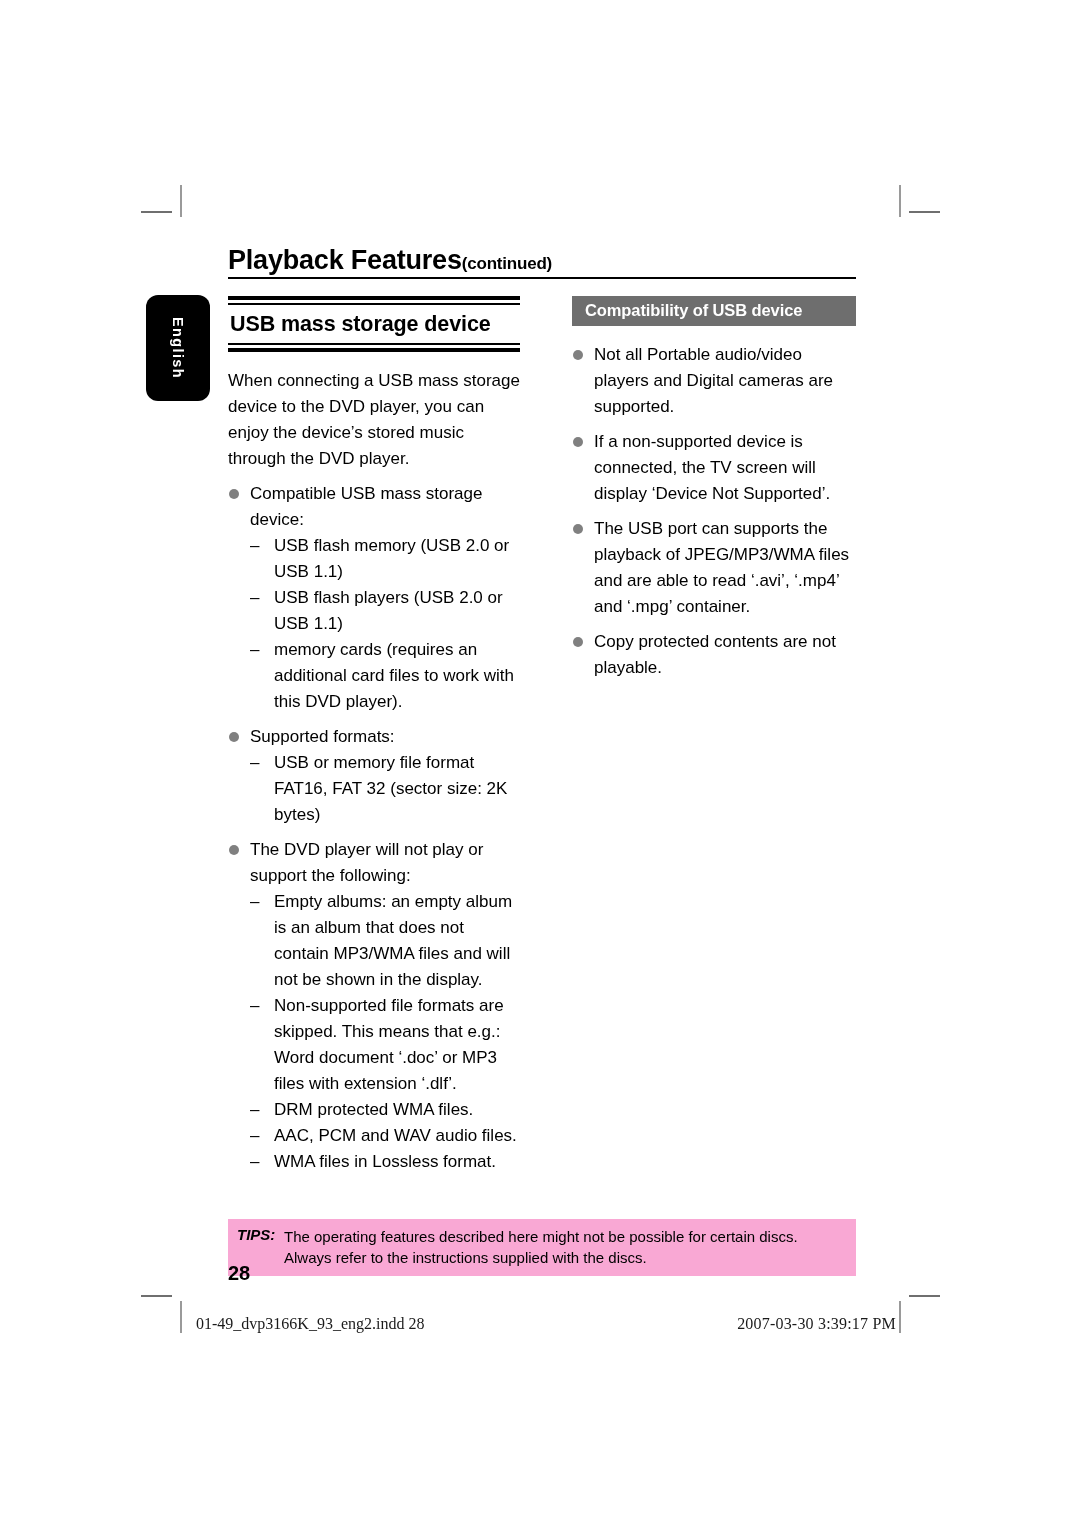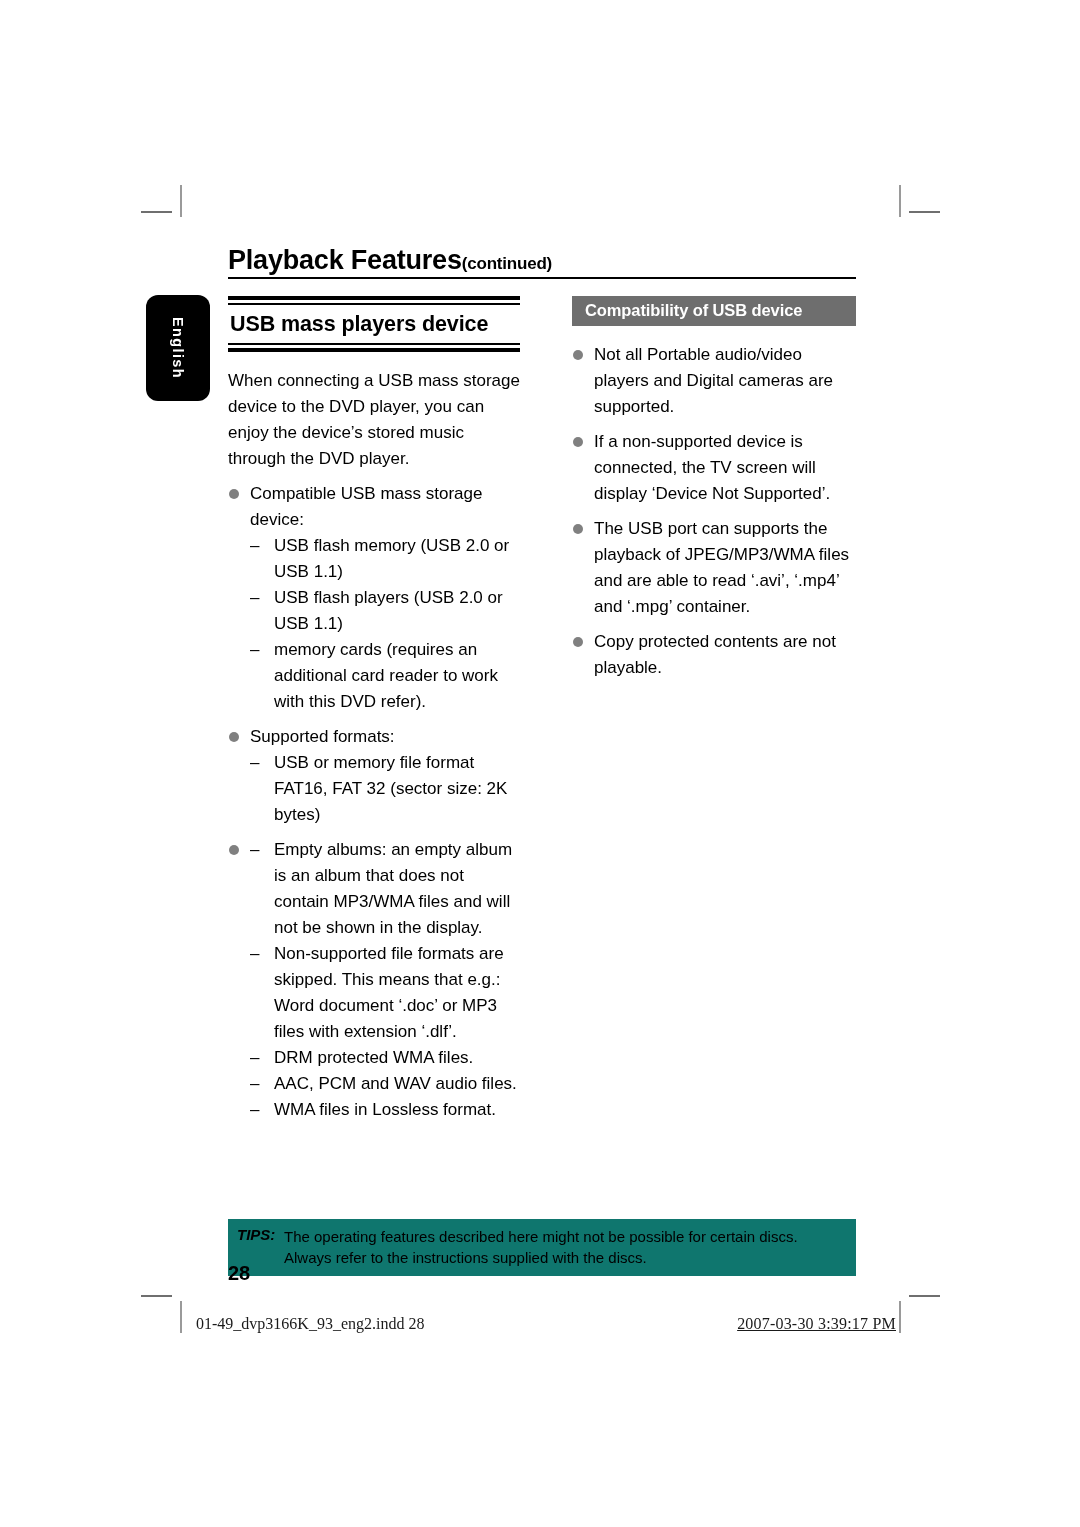--- a/index.html
+++ b/index.html
@@ -183,21 +183,21 @@
   }
   .right-list > li.bullet { margin-top: 13px; }
   .right-list > li.bullet:first-child { margin-top: 16px; }
 
   
   .tips-bar {
     position: absolute;
     left: 228px;
     top: 1219px;
     width: 628px;
-    background: #0f766e;
+    background: #f9a8d4;
     padding: 7px 0 8px 0;
   }
   .tips-inner {
     position: relative;
     padding-left: 56px;
     padding-right: 10px;
   }
   .tips-label {
     position: absolute;
     left: 9px;
@@ -224,21 +224,21 @@
     position: absolute;
     left: 196px;
     top: 1315px;
     width: 700px;
     display: flex;
     justify-content: space-between;
     font-family: "Liberation Serif", serif;
     font-size: 16px;
     color: #1a1a1a;
   }
-  .print-footer .pf-date { letter-spacing: 0.2px; text-decoration: underline; }
+  .print-footer .pf-date { letter-spacing: 0.2px; }
 </style>
 </head>
 <body>
 
 <div class="page">
 
   <div class="crop-v tl"></div>
   <div class="crop-h tl"></div>
   <div class="crop-v tr"></div>
   <div class="crop-h tr"></div>
@@ -257,49 +257,50 @@
   </div>
 
   <div class="col-left">
 
     <div class="rule-top">
       <div class="thick"></div>
       <div class="gap"></div>
       <div class="thin"></div>
     </div>
 
-    <div class="sec-title"><span class="strong">USB</span><span> mass players device</span></div>
+    <div class="sec-title"><span class="strong">USB</span><span> mass storage device</span></div>
 
     <div class="rule-bottom">
       <div class="thin"></div>
       <div class="gap"></div>
       <div class="thick"></div>
     </div>
 
     <div class="body-para">When connecting a USB mass storage device to the DVD player, you can enjoy the device’s stored music through the DVD player.</div>
 
     <ul class="bullets">
 
       <li class="bullet">
         <span>Compatible USB mass storage device:</span>
         <ul class="dashes">
           <li class="dash">USB flash memory (USB 2.0 or USB 1.1)</li>
           <li class="dash">USB flash players (USB 2.0 or USB 1.1)</li>
-          <li class="dash">memory cards (requires an additional card reader to work with this DVD refer).</li>
+          <li class="dash">memory cards (requires an additional card files to work with this DVD player).</li>
         </ul>
       </li>
 
       <li class="bullet">
         <span>Supported formats:</span>
         <ul class="dashes">
           <li class="dash">USB or memory file format FAT16, FAT 32 (sector size: 2K bytes)</li>
         </ul>
       </li>
 
       <li class="bullet">
+        <span>The DVD player will not play or support the following:</span>
         <ul class="dashes">
           <li class="dash">Empty albums: an empty album is an album that does not contain MP3/WMA files and will not be shown in the display.</li>
           <li class="dash">Non-supported file formats are skipped. This means that e.g.: Word document ‘.doc’ or MP3 files with extension ‘.dlf’.</li>
           <li class="dash">DRM protected WMA files.</li>
           <li class="dash">AAC, PCM and WAV audio files.</li>
           <li class="dash">WMA files in Lossless format.</li>
         </ul>
       </li>
 
     </ul>

